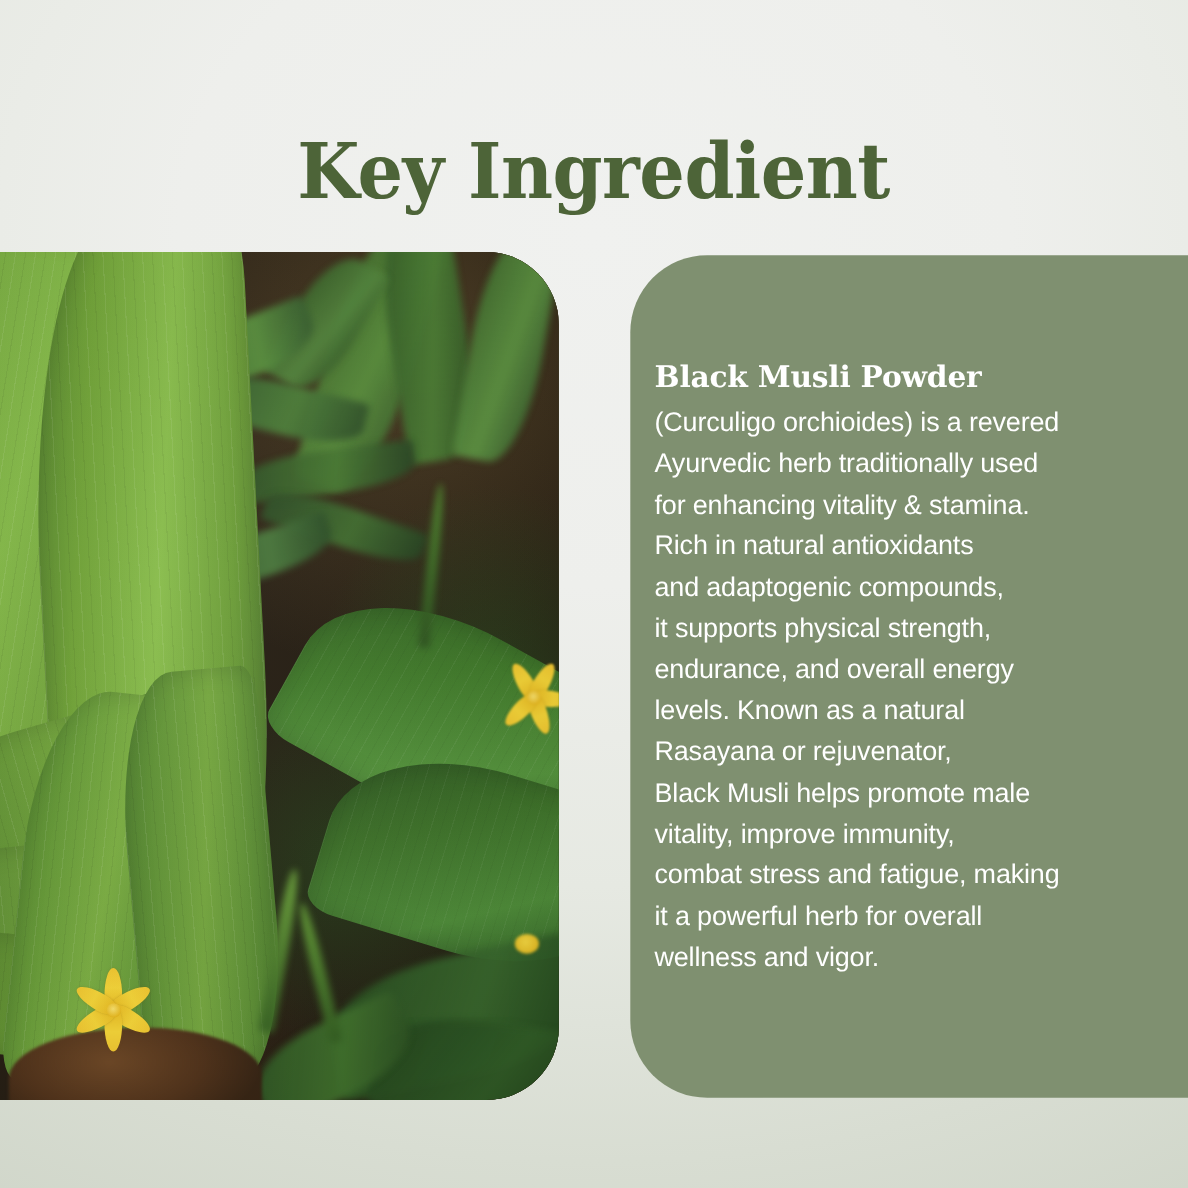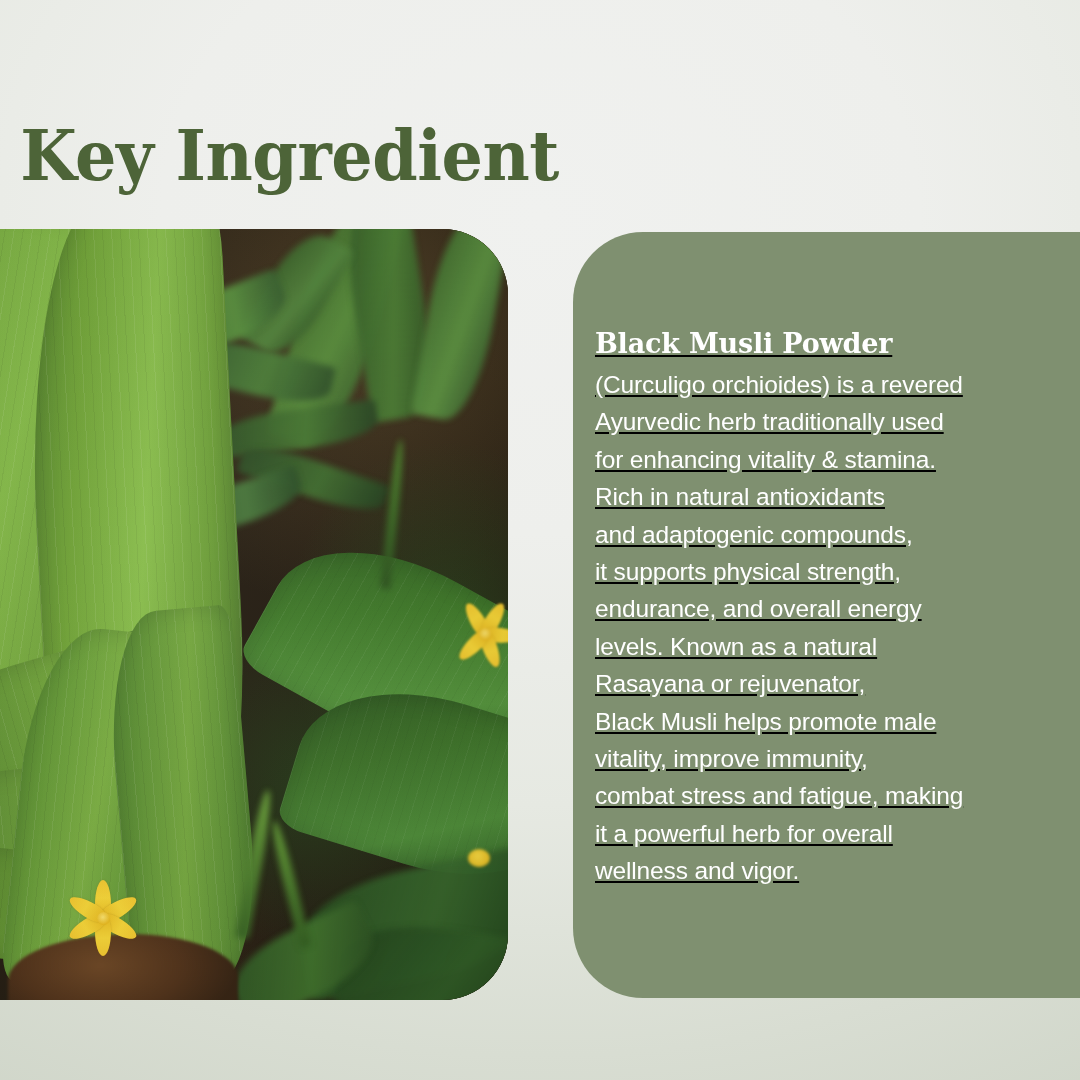--- a/index.html
+++ b/index.html
@@ -27,20 +27,21 @@
         #d8ddd2 74%,
         #c9d0c2 100%);
   }
 
   
   .title-wrap {
     position: absolute;
     top: 74px;
     left: 0;
     width: 1080px;
+    text-align: center;
   }
   .title {
     display: inline-block;
     font-family: "DejaVu Serif", "Liberation Serif", serif;
     font-weight: 700;
     font-size: 70px;
     line-height: 1.0;
     letter-spacing: -0.5px;
     color: #4d6438;
     transform: scaleX(0.93);
@@ -157,21 +158,20 @@
     height: 766px;
     background: #7f9070;
     border-radius: 70px 0 0 70px;
     overflow: hidden;
   }
   .card-inner {
     position: absolute;
     left: 22px;
     top: 98px;
     width: 480px;
-    text-decoration: underline;
   }
   .card-heading {
     font-family: "DejaVu Serif", "Liberation Serif", serif;
     font-weight: 700;
     font-size: 27px;
     line-height: 1.0;
     color: #ffffff;
     letter-spacing: -0.2px;
     margin: 0 0 9px 0;
     white-space: nowrap;

